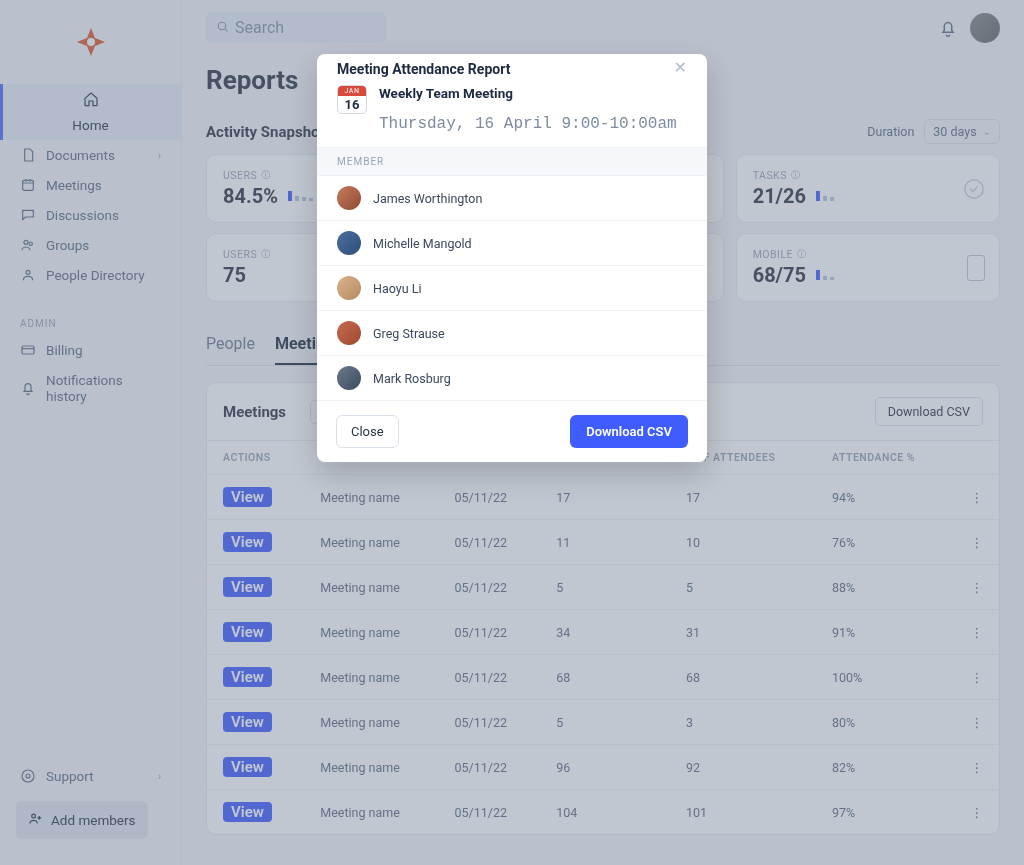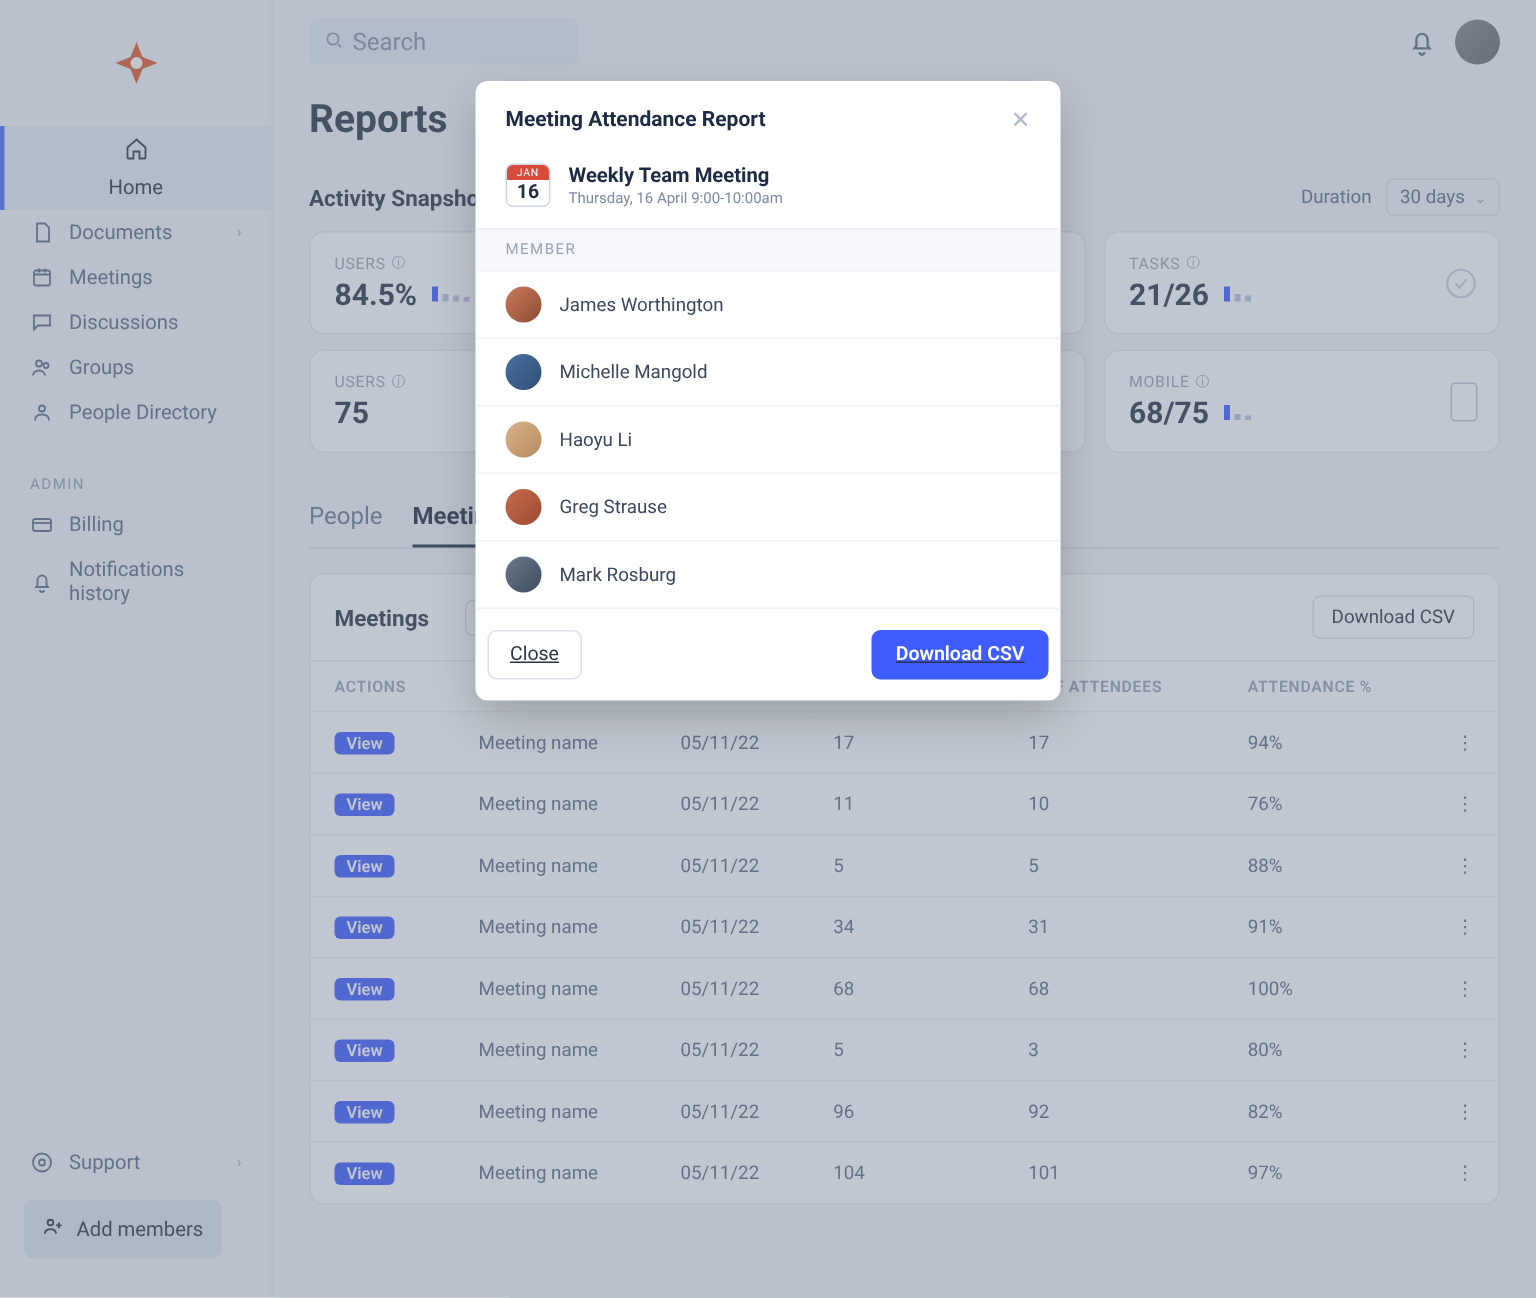--- a/index.html
+++ b/index.html
@@ -57,44 +57,44 @@
   .meetings-card { background: #fff; border: 1px solid #e3e8ef; border-radius: 10px; margin-top: 16px; overflow: hidden; }
   .meetings-head { display: flex; align-items: center; padding: 14px 16px; border-bottom: 1px solid #e9edf3; }
   .meetings-head h4 { font-size: 15px; font-weight: 700; }
   .filter-pills { display: flex; gap: 10px; margin-left: 24px; }
   .pill { border: 1px solid #dbe1ea; border-radius: 5px; padding: 4px 10px; font-size: 12px; color: #5d6c85; }
   .dl-btn { margin-left: auto; border: 1px solid #dbe1ea; background:#fff; border-radius: 5px; padding: 6px 12px; font-size: 12.5px; color: #2b3546; cursor:pointer; }
   
   table.meetings { width: 100%; border-collapse: collapse; font-size: 12.5px; }
   table.meetings th { text-align: left; padding: 10px 16px; font-size: 10.5px; letter-spacing: .5px; color: #97a3b6; font-weight: 600; }
   table.meetings td { padding: 12px 16px; border-top: 1px solid #eef1f6; color: #5d6c85; }
-  .view-btn { background: #3f5cff; color: #fff; border: none; border-radius: 4px; padding: 1px 8px; font-size: 11px; font-weight: 600; cursor:pointer; }
+  .view-btn { background: #3f5cff; color: #fff; border: none; border-radius: 4px; padding: 1px 8px; font-size: 15px; font-weight: 600; cursor:pointer; }
   .row-more { color: #c6cfdc; cursor:pointer; }
   
   
   .overlay { position: absolute; inset: 0; background: rgba(107,121,143,0.42); display: flex; justify-content: center; align-items: flex-start; padding-top: 54px; }
   .modal { width: 390px; background: #fff; border-radius: 8px; box-shadow: 0 12px 30px rgba(0,0,0,.18); overflow: hidden; }
-  .modal-head { display: flex; align-items: center; padding: 16px 20px; }
+  .modal-head { display: flex; align-items: flex-end; padding: 4px 20px; }
   .modal-head h3 { font-size: 14px; font-weight: 700; color: #1d2a43; }
   .modal-close { margin-left: auto; color: #b0bbcc; cursor: pointer; font-size: 16px; }
   .meeting-info { display: flex; gap: 12px; padding: 4px 20px 14px; align-items: flex-start; }
   .cal-badge { width: 30px; border: 1px solid #d0d8e4; border-radius: 5px; overflow: hidden; text-align: center; background:#fff; }
   .cal-badge .mo { background: #d84a3a; color: #fff; font-size: 7px; padding: 1px 0; letter-spacing:.5px; }
   .cal-badge .dy { font-size: 13px; font-weight: 700; color: #213043; padding: 1px 0; }
   .meeting-info h4 { font-size: 13.5px; font-weight: 700; color: #1d2a43; }
-  .meeting-info p { font-size: 10px; color: #7c8aa2; margin-top: 2px; }
+  .meeting-info p { font-size: 16px; color: #7c8aa2; margin-top: 14px; font-family: Liberation Mono, monospace; }
   .mheader-row { background: #f5f7fa; padding: 8px 20px; font-size: 10px; letter-spacing: 1px; color: #97a3b6; border-top: 1px solid #eef1f6; border-bottom: 1px solid #eef1f6; }
   .member-row { display: flex; align-items: center; gap: 12px; padding: 10px 20px; border-bottom: 1px solid #f0f2f6; font-size: 12.5px; color: #3b485e; }
   .member-row:last-of-type { border-bottom: none; }
   .member-row .av { width: 24px; height: 24px; border-radius: 50%; background: linear-gradient(135deg,#c97a5b,#8f4a33); flex-shrink:0; }
   .member-row .av.b { background: linear-gradient(135deg,#4a6f9e,#2e4f77); }
   .member-row .av.c { background: linear-gradient(135deg,#d9b38c,#b78a5e); }
   .member-row .av.d { background: linear-gradient(135deg,#c46a4d,#a04a32); }
   .member-row .av.e { background: linear-gradient(135deg,#6c7a8f,#3d4b5e); }
-  .modal-foot { display: flex; padding: 14px 8px; border-top: 1px solid #eef1f6; text-decoration: underline; }
+  .modal-foot { display: flex; padding: 14px 19px; border-top: 1px solid #eef1f6; }
   .btn-outline { border: 1px solid #dbe1ea; background: #fff; border-radius: 6px; padding: 8px 14px; font-size: 13px; color: #2b3546; cursor:pointer; }
   .btn-primary { margin-left: auto; background: #3f5cff; color: #fff; border: none; border-radius: 6px; padding: 8px 16px; font-size: 13px; font-weight: 600; cursor:pointer; }
   
   .chev { font-size: 10px; color: #97a3b6; }
 </style>
 </head>
 <body>
 
 <div class="app">
 

